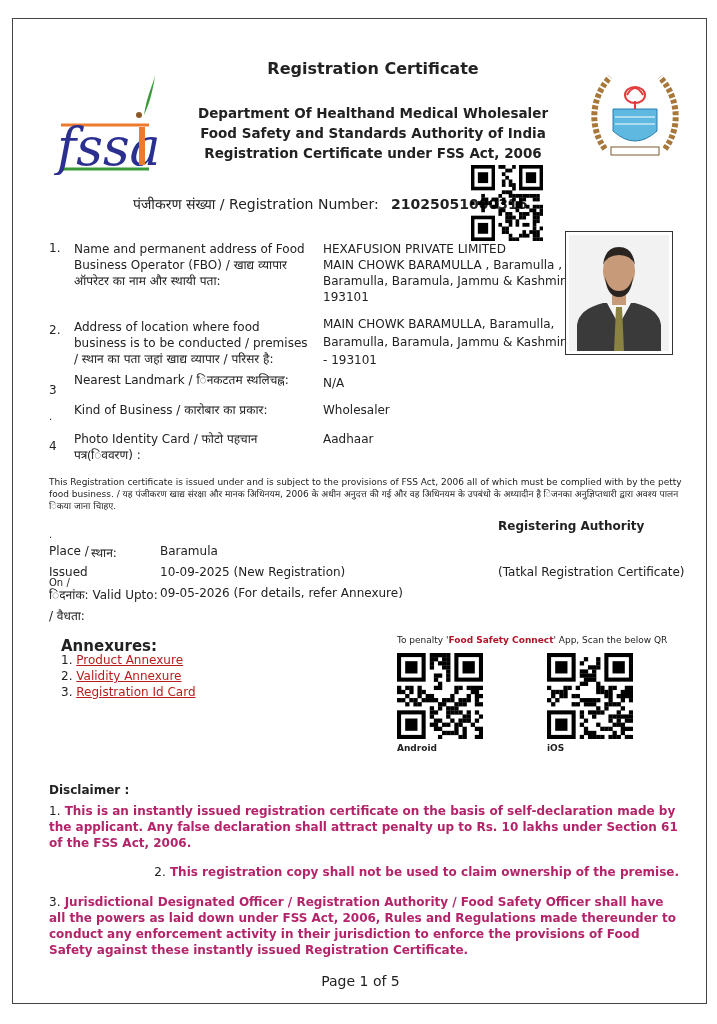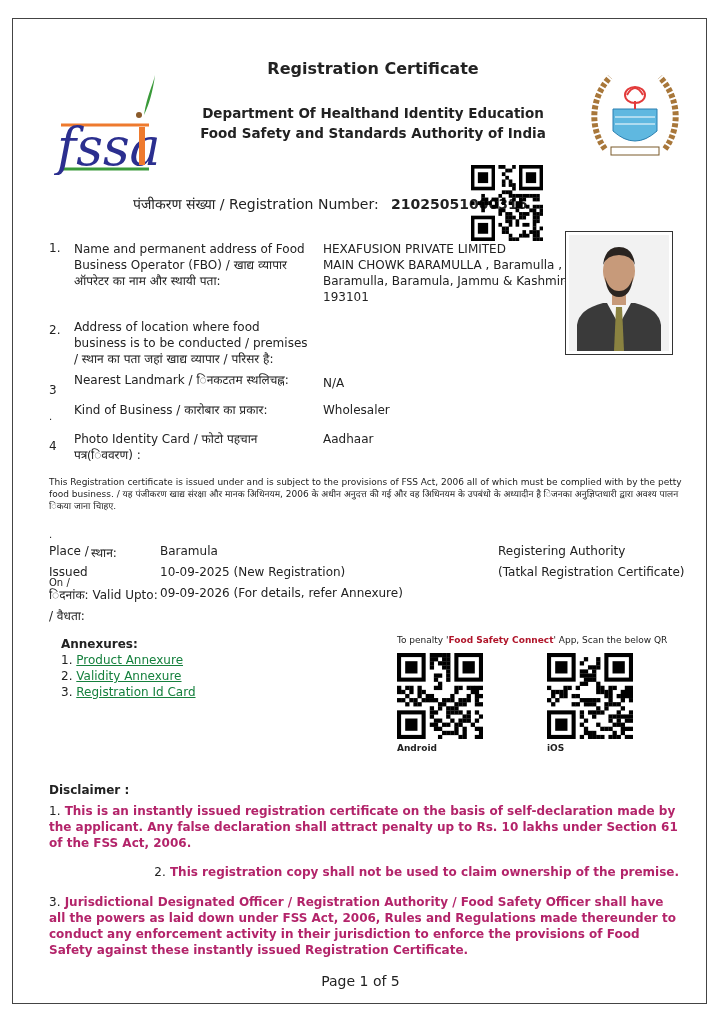--- a/index.html
+++ b/index.html
@@ -17,23 +17,23 @@
   .regnum { left:120px; top:175px; font-size:14px;text-align:right; }
   .regnum b { margin-left:8px; }
   .qr-main { left:458px; top:146px; width:72px; height:76px; }
   .row-num { font-size:12px; }
   .row-label { left:61px; width:240px; font-size:12px; line-height:16px; }
   .row-val { left:310px; width:250px; font-size:12px; line-height:16px; }
   .photo { left:552px; top:212px; width:108px; height:124px; border:1px solid #333; box-sizing:border-box; padding:3px; background:#fff; }
   .note { left:36px; top:457px; width:640px; font-size:9px; line-height:12px; }
   .dot { font-size:10px; }
   .meta { font-size:12px; }
-  .ann-title { left:48px; top:618px; font-size:12px; font-weight:bold; }
+  .ann-title { left:48px; top:618px; font-size:15px; font-weight:bold; }
   .ann-item { left:48px; font-size:12px; }
-  .ann-item a { color:#15803d; text-decoration:underline; }
+  .ann-item a { color:#b91c1c; text-decoration:underline; }
   .dl-note { left:384px; top:616px; font-size:9px; }
   .dl-note .fsc { color:#b0152a; font-weight:bold; }
   .qr-app { width:86px; height:86px; }
   .qr-cap { font-size:9px; font-weight:bold; width:86px; text-align:left; }
   .disc-title { left:36px; top:764px; font-size:12px; font-weight:bold; }
   .disc { left:36px; width:630px; font-size:12px; line-height:16px; color:#b3246a; font-weight:bold; }
   .disc .n { color:#222; font-weight:normal; }
   .pageno { left:0; width:695px; top:954px; text-align:center; font-size:14px; }
 </style>
 </head>
@@ -46,22 +46,23 @@
       <line x1="12" y1="70" x2="100" y2="70" stroke="#ee7a2e" stroke-width="3"></line>
       <line x1="12" y1="114" x2="100" y2="114" stroke="#3a9a3a" stroke-width="3"></line>
       <text x="8" y="110" font-family="DejaVu Serif, serif" font-style="italic" font-size="52" fill="#2b2f8f">fssa</text>
       <rect x="90" y="72" width="6" height="38" fill="#ee7a2e"></rect>
       <path d="M95 60 C 98 40, 104 30, 106 20 C 104 36, 100 50, 95 60 Z" fill="#3a9a3a"></path>
       <circle cx="90" cy="60" r="3" fill="#8a5a2a"></circle>
     </svg>
   </div>
 
   <div class="abs hdr h1">Registration Certificate</div>
-  <div class="abs hdr h3">Department Of Healthand Identity Education</div>
+  <div class="abs hdr h3">Department Of Healthand Medical Wholesaler</div>
   <div class="abs hdr h4">Food Safety and Standards Authority of India</div>
+  <div class="abs hdr h5">Registration Certificate under FSS Act, 2006</div>
 
   <div class="abs emblem">
     <svg width="100" height="100" viewBox="0 0 100 100">
       <path d="M20 80 C 5 60, 5 30, 25 8" stroke="#a8773a" stroke-width="6" fill="none" stroke-dasharray="4 2"></path>
       <path d="M80 80 C 95 60, 95 30, 75 8" stroke="#a8773a" stroke-width="6" fill="none" stroke-dasharray="4 2"></path>
       <path d="M28 40 L72 40 L72 62 Q50 82 28 62 Z" fill="#5fb8e0" stroke="#2a7fb0" stroke-width="1"></path>
       <line x1="30" y1="48" x2="70" y2="48" stroke="#ffffff" stroke-width="1"></line>
       <line x1="30" y1="55" x2="70" y2="55" stroke="#ffffff" stroke-width="1"></line>
       <ellipse cx="50" cy="26" rx="10" ry="8" fill="none" stroke="#e23a3a" stroke-width="2"></ellipse>
       <path d="M42 26 Q50 12 58 26" fill="none" stroke="#e23a3a" stroke-width="2"></path>
@@ -215,20 +216,21 @@
       <path d="M47 72 L53 72 L55 116 L45 116 Z" fill="#8a8240"></path>
       <rect x="43" y="54" width="14" height="16" fill="#c79a7a"></rect>
       <ellipse cx="50" cy="36" rx="16" ry="20" fill="#c79a7a"></ellipse>
       <path d="M34 30 Q36 12 50 12 Q64 12 66 30 Q62 20 50 20 Q38 20 34 30 Z" fill="#2a2420"></path>
       <path d="M36 42 Q38 62 50 62 Q62 62 64 42 Q60 56 50 56 Q40 56 36 42 Z" fill="#2a2420"></path>
     </svg>
   </div>
 
   <div class="abs row-num" style="left:36px;top:304px;">2.</div>
   <div class="abs row-label" style="top:300px;">Address of location where food business is to be conducted / premises / स्थान का पता जहां खाद्य व्यापार / परिसर है:</div>
+  <div class="abs row-val" style="top:296px;line-height:18px;">MAIN CHOWK BARAMULLA, Baramulla, Baramulla, Baramula, Jammu &amp; Kashmir - 193101</div>
 
   <div class="abs row-num" style="left:36px;top:364px;">3</div>
   <div class="abs row-label" style="top:353px;">Nearest Landmark / िनकटतम स्थलिचह्न:</div>
   <div class="abs row-val" style="top:356px;">N/A</div>
 
   <div class="abs row-num dot" style="left:36px;top:392px;">.</div>
   <div class="abs row-label" style="top:383px;">Kind of Business / कारोबार का प्रकार:</div>
   <div class="abs row-val" style="top:383px;">Wholesaler</div>
 
   <div class="abs row-num" style="left:36px;top:420px;">4</div>
@@ -240,24 +242,24 @@
 
   <div class="abs meta" style="left:36px;top:525px;">Place /</div>
   <div class="abs meta" style="left:78px;top:525px;">स्थान:</div>
   <div class="abs meta" style="left:147px;top:525px;">Baramula</div>
 
   <div class="abs meta" style="left:36px;top:546px;">Issued</div>
   <div class="abs meta" style="left:36px;top:558px;font-size:10px;">On /</div>
   <div class="abs meta" style="left:147px;top:546px;">10-09-2025 (New Registration)</div>
 
   <div class="abs meta" style="left:36px;top:567px;">िदनांक: Valid Upto:</div>
-  <div class="abs meta" style="left:147px;top:567px;">09-09-2026 (For details, refer Annexure)</div>
+  <div class="abs meta" style="left:147px;top:567px;">09-05-2026 (For details, refer Annexure)</div>
   <div class="abs meta" style="left:36px;top:588px;">/ वैधता:</div>
 
-  <div class="abs meta" style="left:485px;top:525px;font-weight:normal;text-align:center;">Registering Authority</div>
+  <div class="abs meta" style="left:485px;top:500px;font-weight:bold;text-align:center;">Registering Authority</div>
   <div class="abs meta" style="left:485px;top:546px;">(Tatkal Registration Certificate)</div>
 
   <div class="abs ann-title">Annexures:</div>
   <div class="abs ann-item" style="top:634px;">
     <span>1.</span>
     <a>Product Annexure</a>
   </div>
   <div class="abs ann-item" style="top:650px;">
     <span>2.</span>
     <a>Validity Annexure</a>

